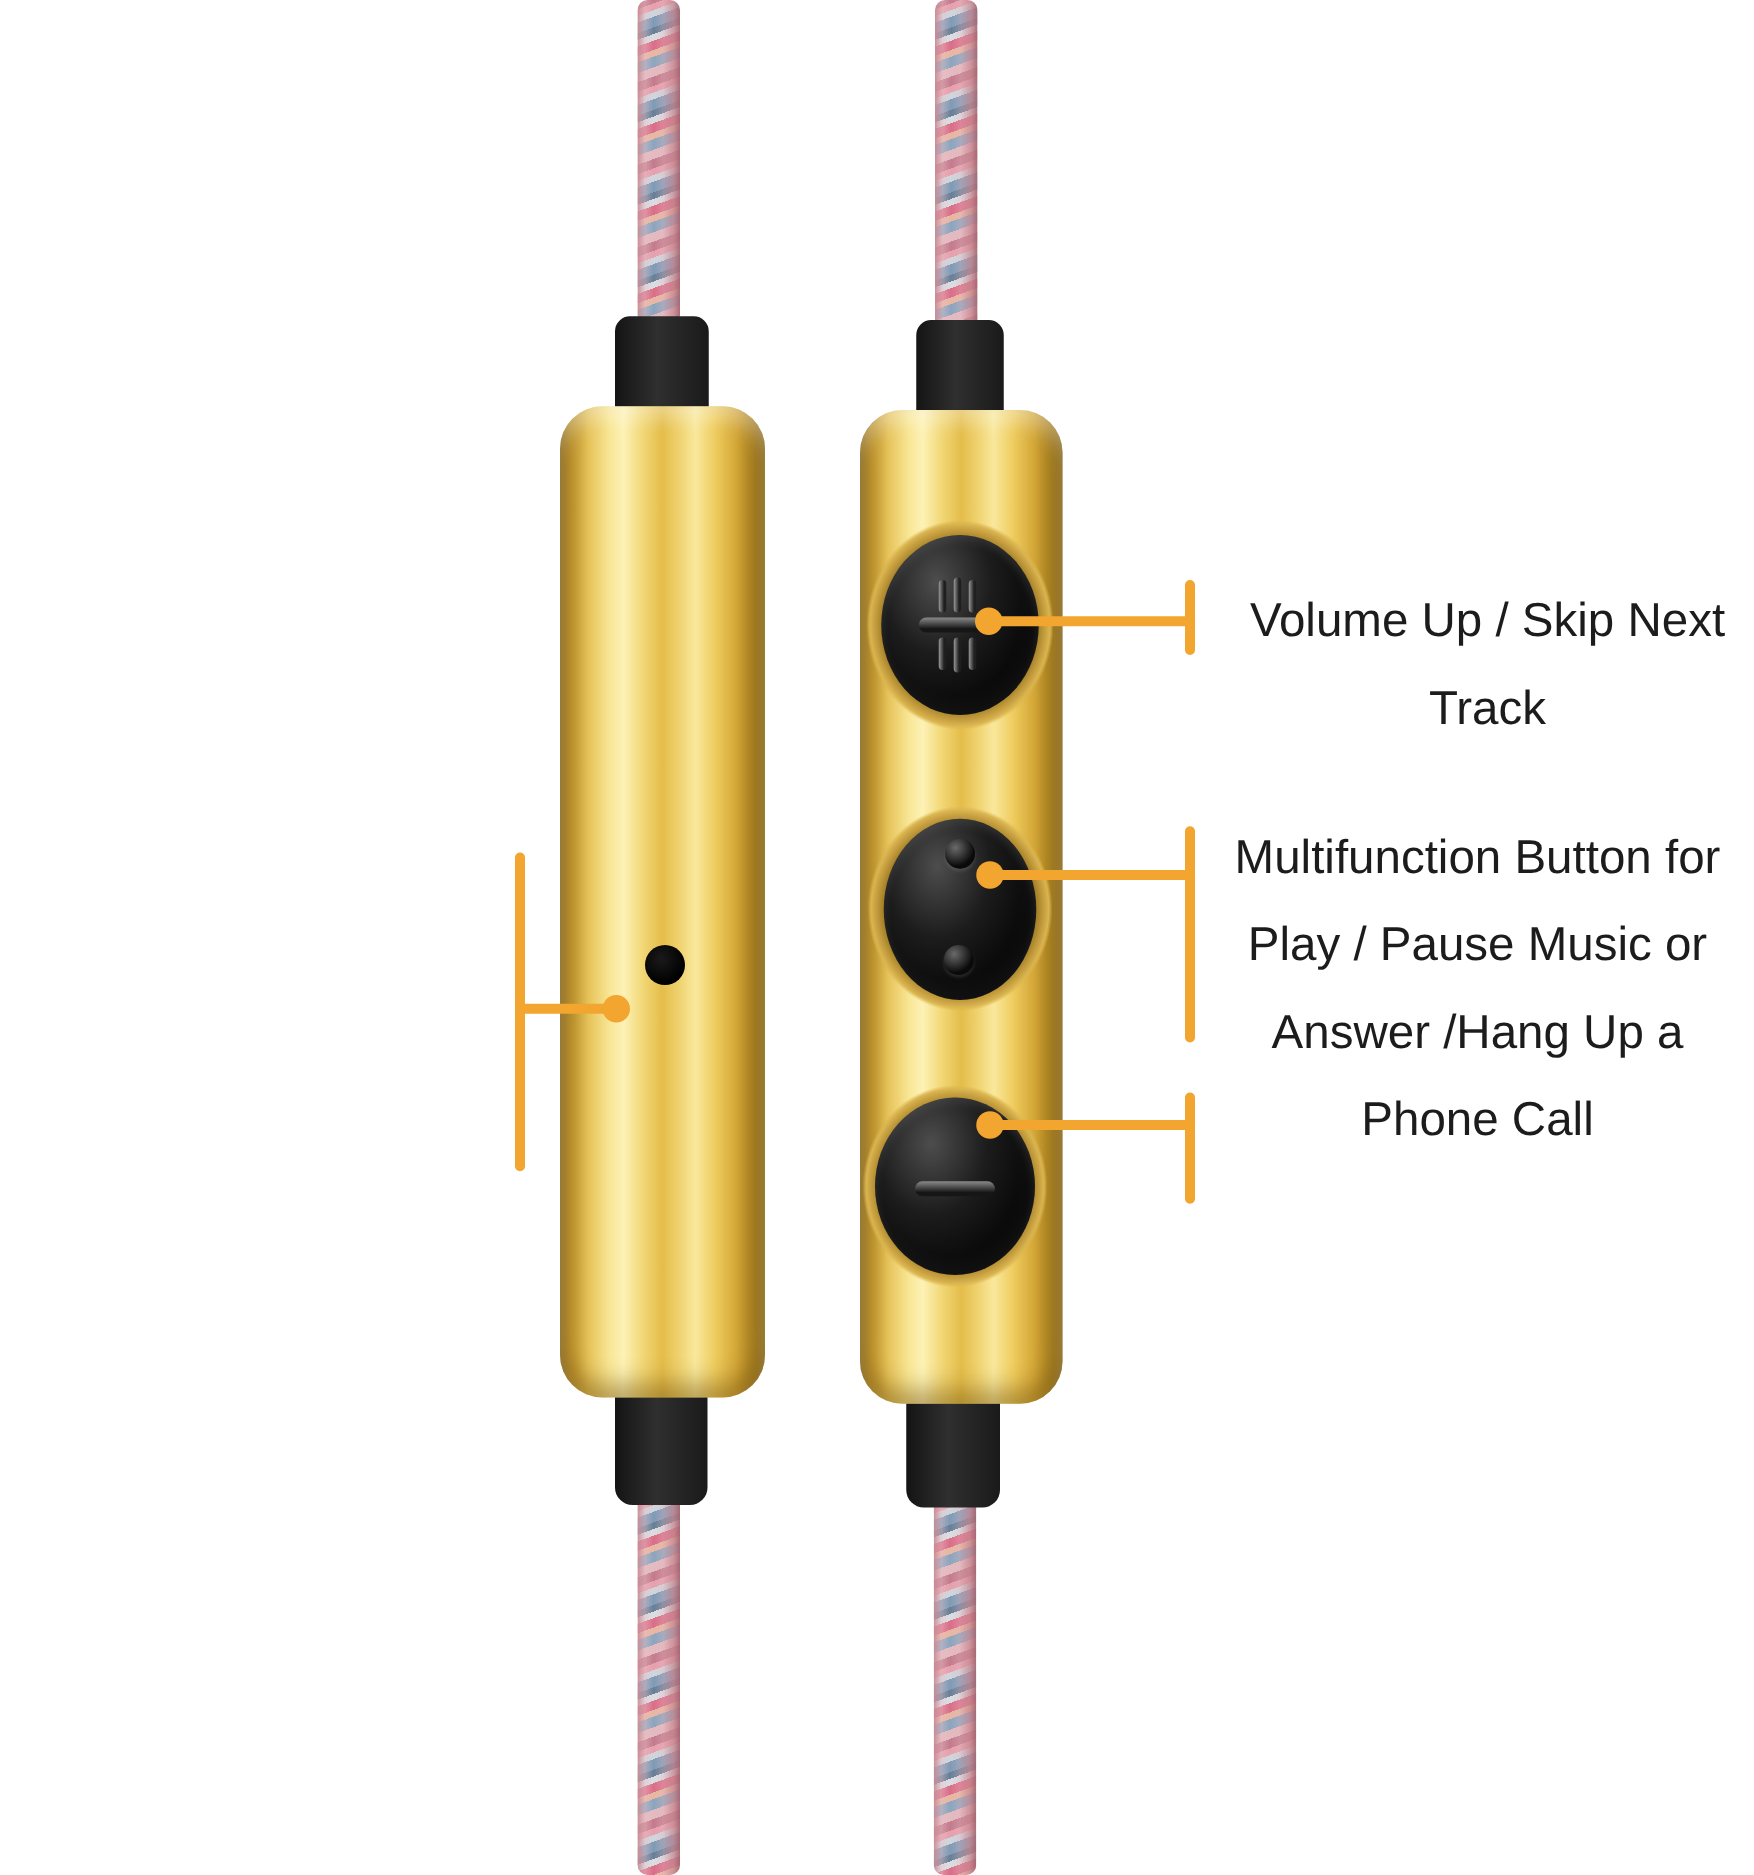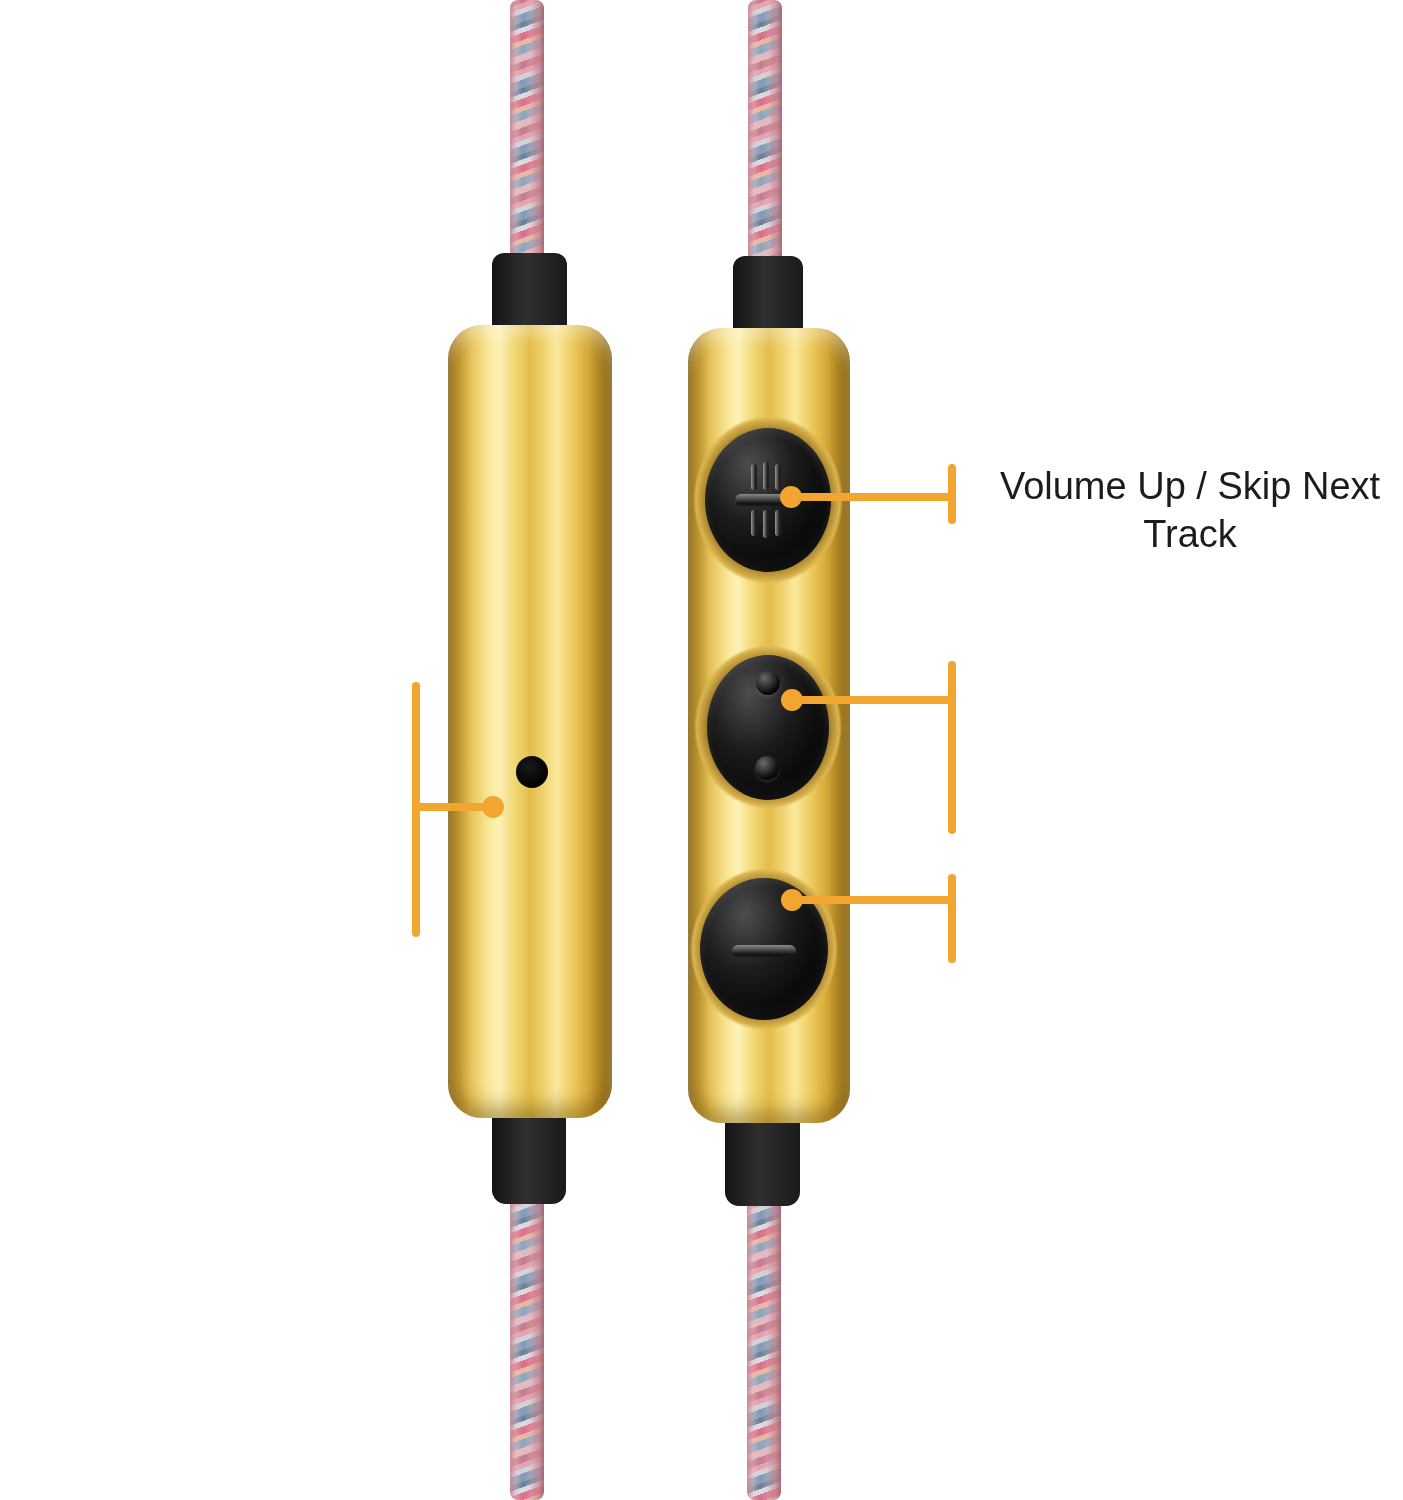--- a/index.html
+++ b/index.html
@@ -60,21 +60,21 @@
   }
   
   .ol{position:absolute;background:#F2A52F;border-radius:4px;}
   .odot{position:absolute;width:22px;height:22px;border-radius:50%;background:#F2A52F;}
   
   .txt{
     position:absolute;color:#1C1C1C;text-align:center;white-space:pre-line;
     font-family:"Liberation Sans",sans-serif;font-weight:400;
   }
   .t-left{font-size:46px;line-height:62px;}
-  .t-right{font-size:38px;line-height:48px;}
+  .t-right{font-size:38px;line-height:70px;}
 </style>
 </head>
 <body>
 
 <div class="stage">
 
   <div class="cable" style="left:510px;top:0;height:260px;"></div>
   <div class="cable" style="left:748px;top:0;height:264px;"></div>
   <div class="cable" style="left:510px;top:1196px;height:304px;"></div>
   <div class="cable" style="left:747px;top:1198px;height:302px;"></div>
@@ -125,15 +125,19 @@
   <div class="ol" style="left:948px;top:661px;width:8px;height:173px;"></div>
 
   <div class="odot" style="left:781px;top:889px;"></div>
   <div class="ol" style="left:798px;top:896px;width:154px;height:8px;border-radius:0;"></div>
   <div class="ol" style="left:948px;top:874px;width:8px;height:89px;"></div>
 
 
   <div class="txt t-right" style="left:980px;top:462px;width:420px;">Volume Up / Skip Next
 Track</div>
 
+  <div class="txt t-right" style="left:962px;top:651px;width:440px;">Multifunction Button for
+Play / Pause Music or
+Answer /Hang Up a
+Phone Call</div>
 
 
 </div>
 
 </body></html>

